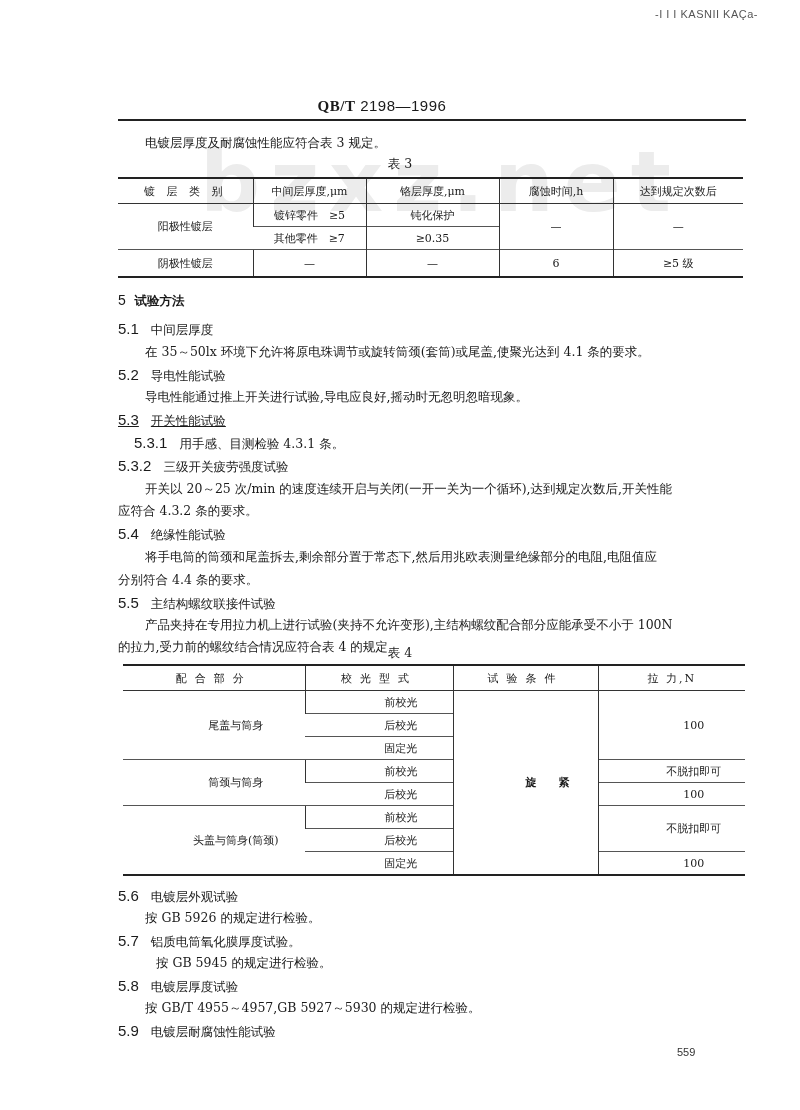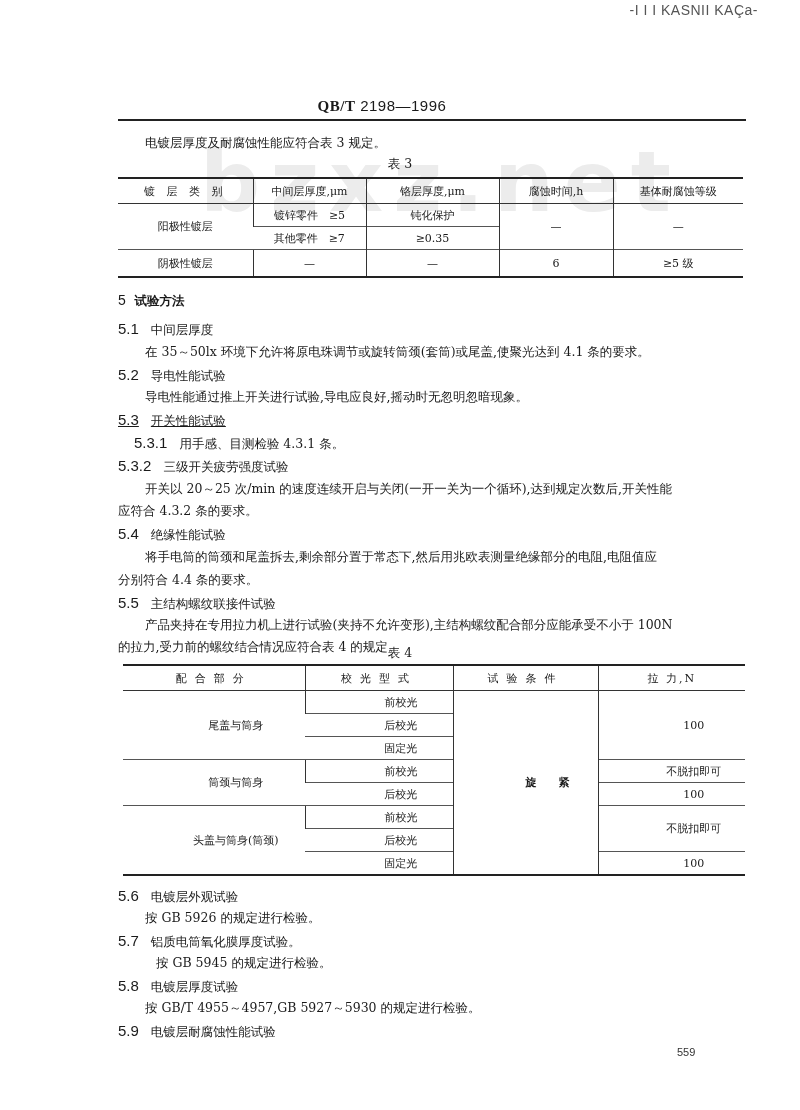--- a/index.html
+++ b/index.html
@@ -1,19 +1,19 @@
 <!DOCTYPE html>
 <html><head>
 <meta charset="utf-8">
 <style>
   html, body { margin:0; padding:0; background:#ffffff; }
   body { width:800px; height:1110px; position:relative; overflow:hidden;
          font-family:"DejaVu Serif","Liberation Serif",serif; color:#1a1a1a; }
   .abs { position:absolute; }
-  .corner { top:2px; right:42px; font-size:14px; color:#555; letter-spacing:0.5px;
+  .corner { top:8px; right:42px; font-size:11px; color:#555; letter-spacing:0.5px;
             font-family:"Liberation Sans",sans-serif;margin-left:44px; }
   .std-code { top:97px; left:0; width:764px; text-align:center; font-size:15px;
               font-family:"Liberation Sans",sans-serif; letter-spacing:0.5px; }
   .std-code b { font-family:"Liberation Serif",serif; font-weight:bold; }
   .header-rule { top:119px; left:118px; width:628px; height:0; border-top:2px solid #222; }
   .watermark { top:140px; left:200px; width:420px; font-size:84px; font-weight:bold;
                color:#ececec; font-family:"DejaVu Sans",sans-serif; letter-spacing:10px;
                line-height:1; z-index:0; }
   .txt { font-size:12.5px; line-height:18px; z-index:1; white-space:nowrap; }
   .sec { font-family:"Liberation Sans",sans-serif; font-size:15px; }
@@ -54,21 +54,21 @@
       <col style="width:133px">
       <col style="width:114px">
       <col style="width:130px">
     </colgroup>
   <tbody>
       <tr>
     <th style="letter-spacing:4px">镀 层 类 别</th>
     <th>中间层厚度,μm</th>
     <th>铬层厚度,μm</th>
     <th>腐蚀时间,h</th>
-    <th>基体耐腐蚀等级</th>
+    <th>达到规定次数后</th>
   </tr>
   <tr>
     <td rowspan="2">阳极性镀层</td>
     <td>镀锌零件　≥5</td>
     <td>钝化保护</td>
     <td rowspan="2">—</td>
     <td rowspan="2">—</td>
   </tr>
   <tr>
     <td>其他零件　≥7</td>

